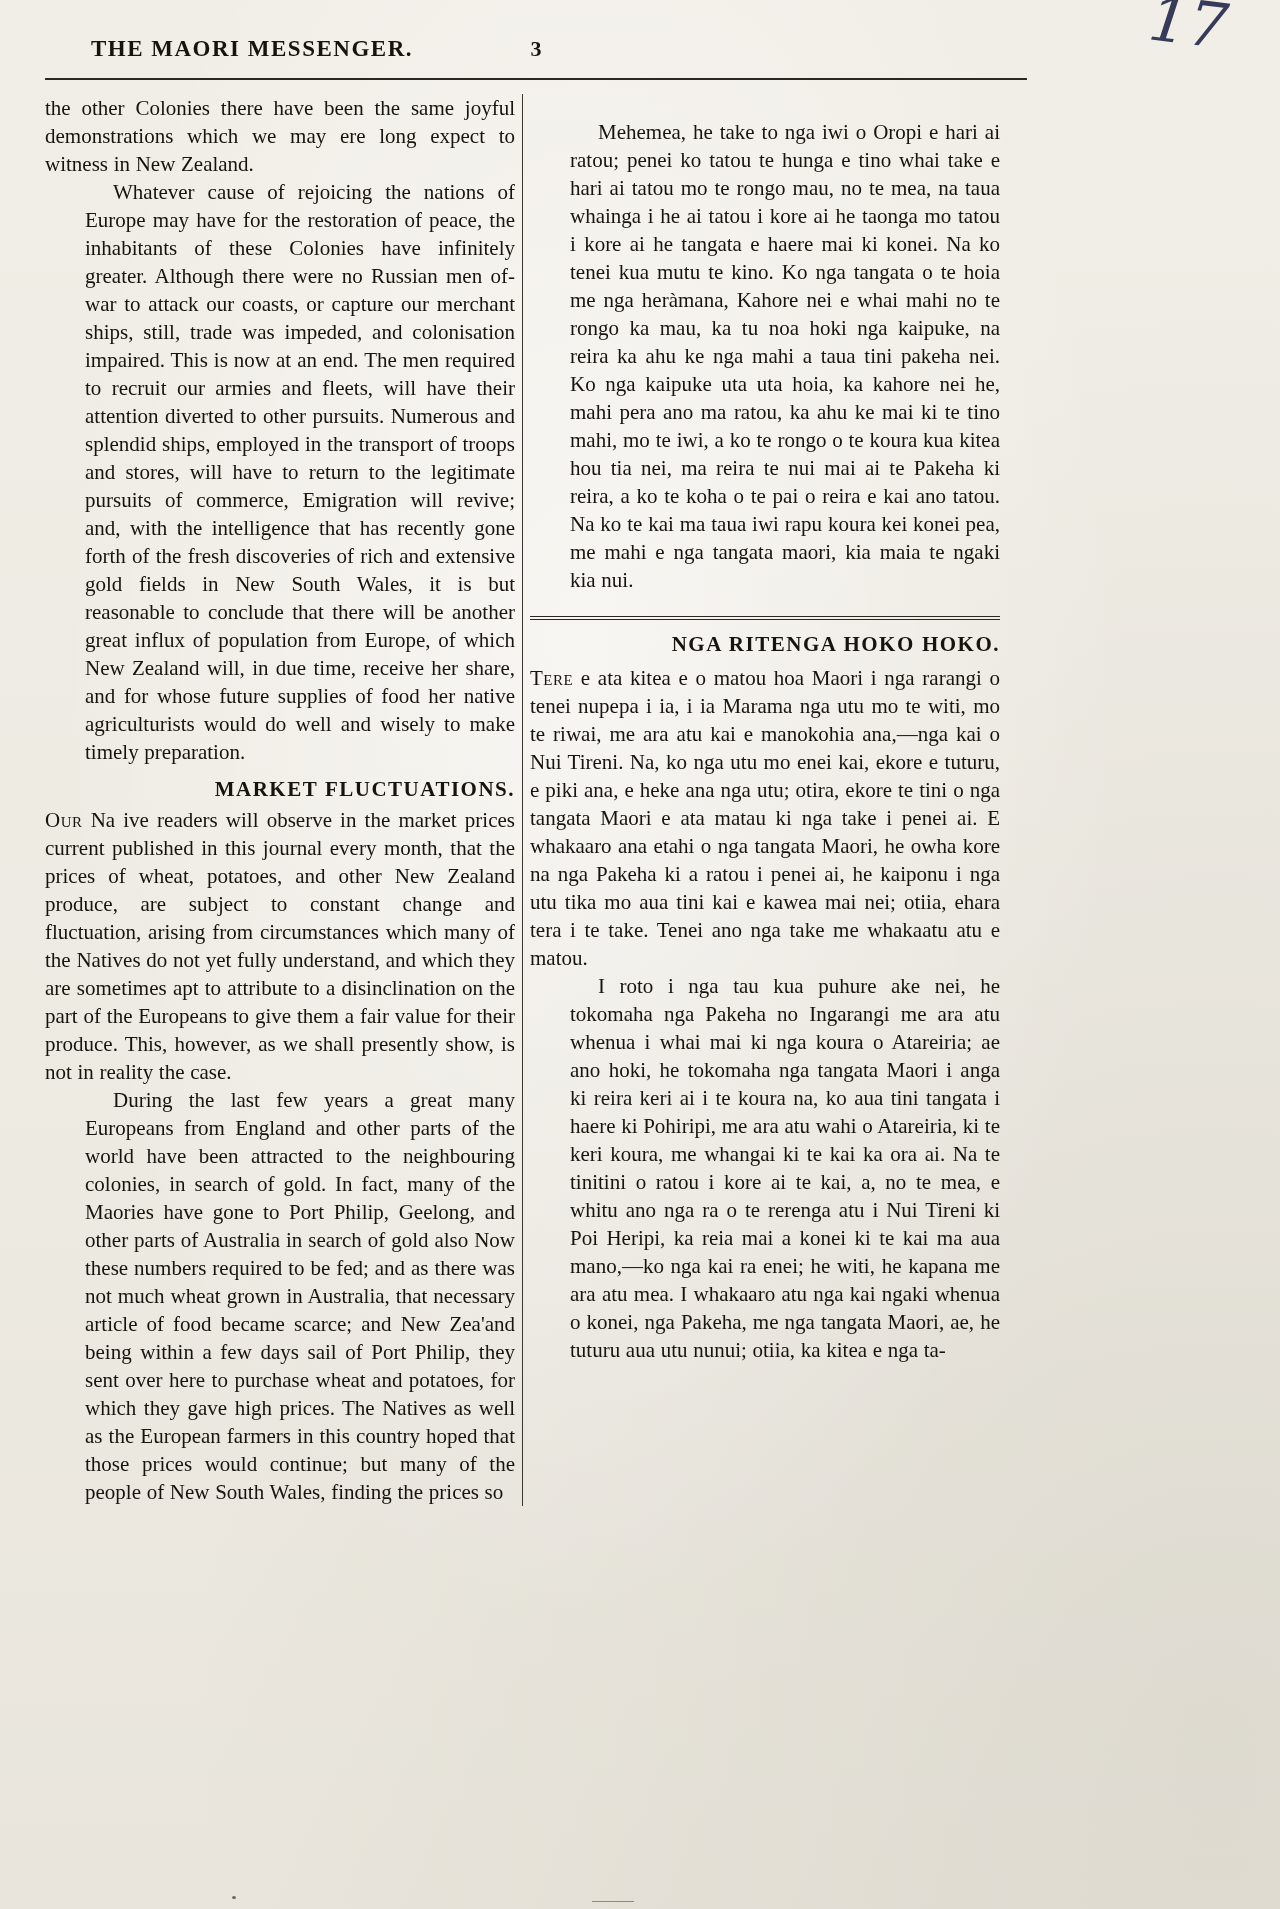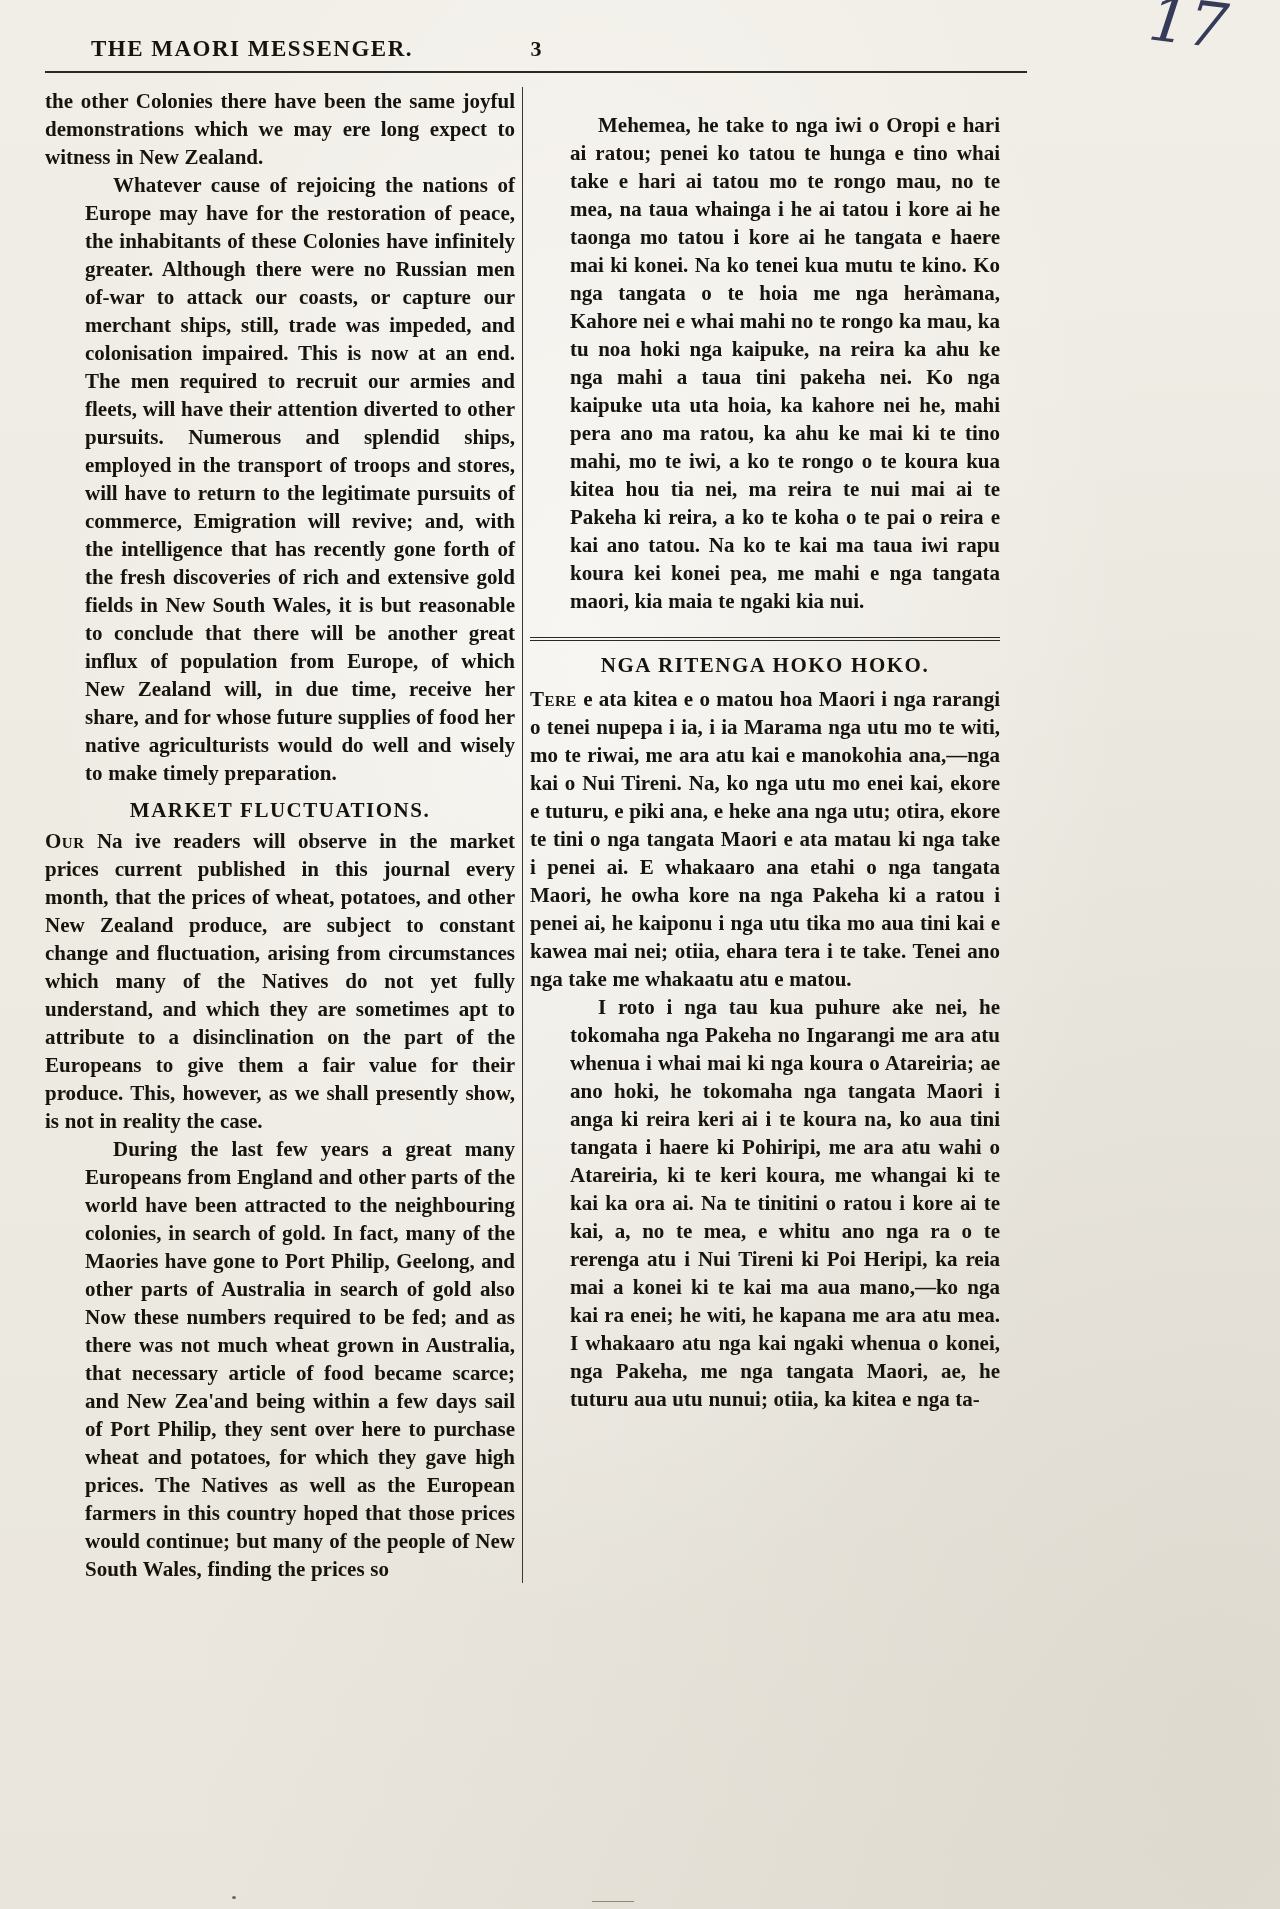--- a/index.html
+++ b/index.html
@@ -31,21 +31,21 @@
 
   .printed{ position:absolute; left:45px; top:26px; width:982px; }
 
   .masthead{
     display:grid;
     grid-template-columns:1fr 70px 1fr;
     align-items:baseline;
     font-weight:bold;
     font-size:23px;
     letter-spacing:1.5px;
-    padding:10px 0 9px 0;
+    padding:10px 0 16px 0;
     gap:42px;
   }
   .masthead .t{ text-align:center; white-space:nowrap; }
   .masthead .num{ text-align:center; letter-spacing:0; font-size:22px; }
 
   .head-rule{ border-top:2px solid #2c2720; height:0; }
 
   .columns{ display:flex; margin-top:14px; }
   .col{
     width:470px;
@@ -55,28 +55,28 @@
     hyphens:auto;
     word-spacing:.02em;
   }
   .col-divider{
     width:1px;
     background:#3b352b;
     margin:0 7px;
     align-self:stretch;
   }
 
-  .para{ margin:0;font-weight:bold; }
+  .para{ margin:0; }
   .indent{ text-indent:28px;margin-left:40px; }
   .mt{ margin-top:24px; }
 
   .lead{ font-variant:small-caps; letter-spacing:.5px; }
 
   .section-heading{
-    text-align:center;
+    text-align:right;
     font-weight:bold;
     font-size:21px;
     letter-spacing:1.5px;
     margin:9px 0 3px 0;
   }
   .section-heading.maori{ margin:10px 0 6px 0; }
 
   .double-rule{
     height:4px;
     border-top:1.5px solid #2c2720;

